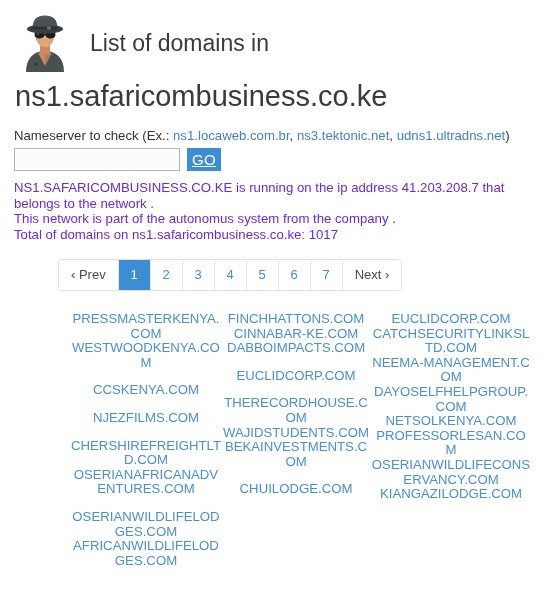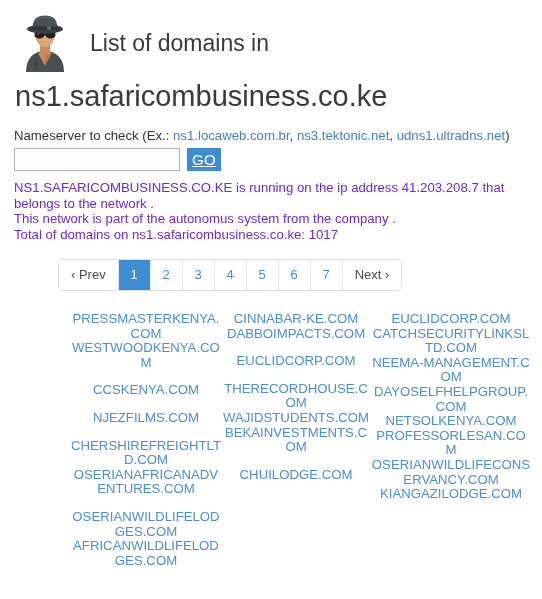--- a/index.html
+++ b/index.html
@@ -260,20 +260,21 @@
         <a href="#">OSERIANAFRICANADVENTURES.COM</a>
       </div>
       <div class="dom-group">
         <a href="#">OSERIANWILDLIFELODGES.COM</a>
         <a href="#">AFRICANWILDLIFELODGES.COM</a>
       </div>
     </div>
 
     <div class="dom-col">
       <div class="dom-group">
+        <a href="#">FINCHHATTONS.COM</a>
         <a href="#">CINNABAR-KE.COM</a>
         <a href="#">DABBOIMPACTS.COM</a>
       </div>
       <div class="dom-group">
         <a href="#">EUCLIDCORP.COM</a>
       </div>
       <div class="dom-group">
         <a href="#">THERECORDHOUSE.COM</a>
         <a href="#">WAJIDSTUDENTS.COM</a>
         <a href="#">BEKAINVESTMENTS.COM</a>

